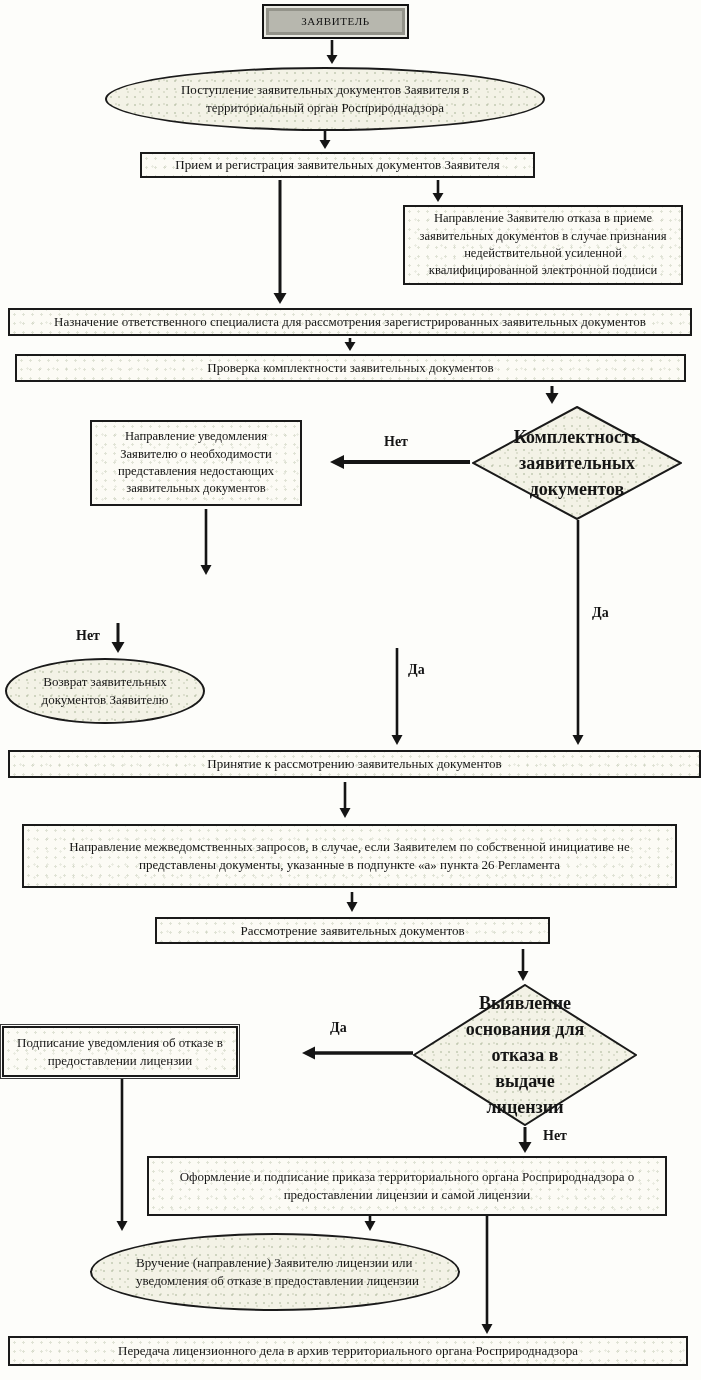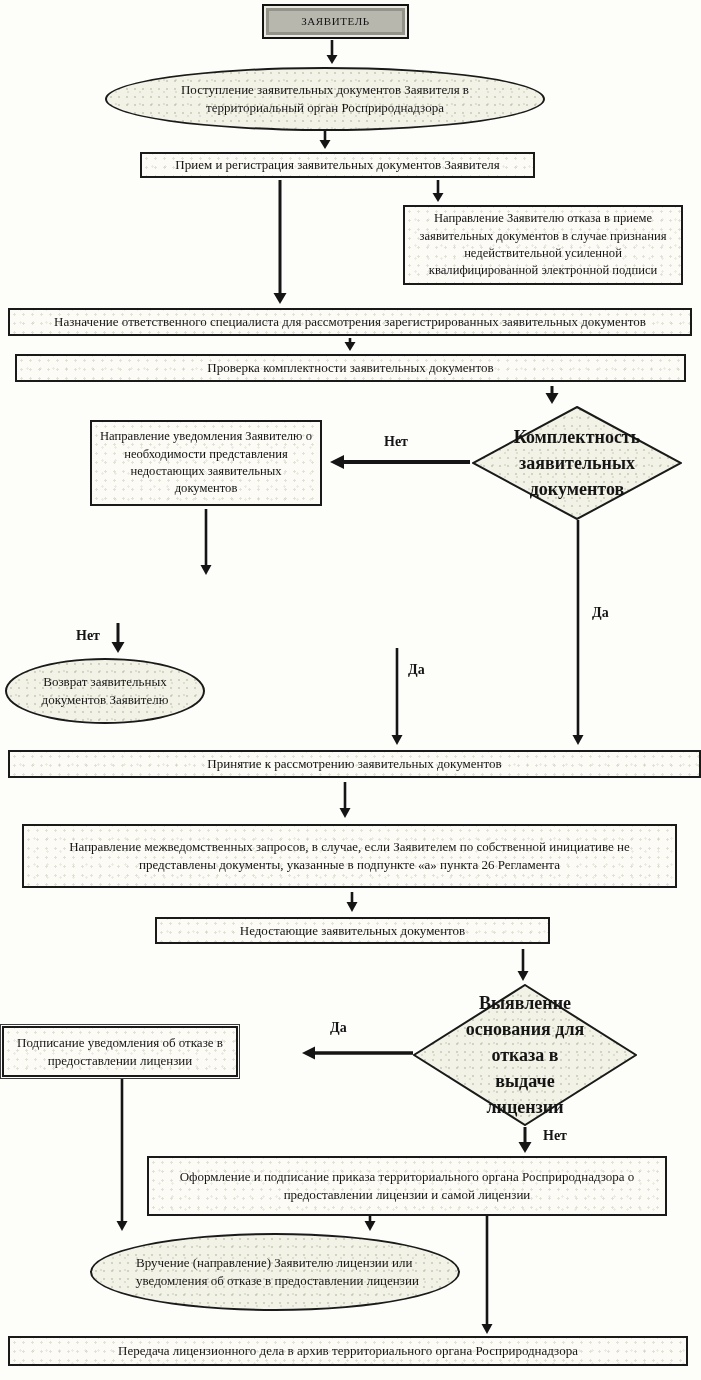--- a/index.html
+++ b/index.html
@@ -125,40 +125,40 @@
   <div class="node ellipse fill-beige" style="left:105px;top:67px;width:440px;height:64px;padding:0 42px;">Поступление заявительных документов Заявителя  в территориальный орган Росприроднадзора</div>
 
   <div class="node rect fill-white" style="left:140px;top:152px;width:395px;height:26px;">Прием и регистрация заявительных документов Заявителя</div>
 
   <div class="node rect fill-white" style="left:403px;top:205px;width:280px;height:80px;padding:0 6px;font-size:12.6px;">Направление Заявителю отказа в приеме заявительных документов в случае признания недействительной усиленной квалифицированной электронной подписи</div>
 
   <div class="node rect fill-white" style="left:8px;top:308px;width:684px;height:28px;">Назначение ответственного специалиста для рассмотрения зарегистрированных заявительных документов</div>
 
   <div class="node rect fill-white" style="left:15px;top:354px;width:671px;height:28px;">Проверка комплектности заявительных документов</div>
 
-  <div class="node rect fill-white" style="left:90px;top:420px;width:232px;height:86px;padding:8px 8px;font-size:12.6px;">Направление уведомления Заявителю о необходимости представления недостающих заявительных документов</div>
+  <div class="node rect fill-white" style="left:90px;top:420px;width:212px;height:86px;padding:8px 8px;font-size:12.6px;">Направление уведомления Заявителю о необходимости представления недостающих заявительных документов</div>
 
   <div class="diamond-wrap" style="left:472px;top:406px;width:210px;height:114px;">
     <div class="diamond-fill fill-beige"></div>
     <svg class="diamond-outline" width="210" height="114">
       <polygon points="105,1 209,57 105,113 1,57" fill="none" stroke="#1a1a1a" stroke-width="2"></polygon>
     </svg>
     <div class="diamond-text">
       <span style="width:130px;">Комплектность заявительных документов</span>
     </div>
   </div>
 
 
   <div class="node ellipse fill-beige" style="left:5px;top:658px;width:200px;height:66px;padding:0 10px;">Возврат заявительных документов Заявителю</div>
 
   <div class="node rect fill-white" style="left:8px;top:750px;width:693px;height:28px;">Принятие к рассмотрению заявительных документов</div>
 
   <div class="node rect fill-white" style="left:22px;top:824px;width:655px;height:64px;padding:12px 20px;">Направление межведомственных запросов, в случае, если Заявителем по собственной инициативе не представлены документы, указанные в подпункте «а» пункта 26 Регламента</div>
 
-  <div class="node rect fill-white" style="left:155px;top:917px;width:395px;height:27px;">Недостающие заявительных документов</div>
+  <div class="node rect fill-white" style="left:155px;top:917px;width:395px;height:27px;">Рассмотрение заявительных документов</div>
 
   <div class="diamond-wrap" style="left:413px;top:984px;width:224px;height:142px;">
     <div class="diamond-fill fill-beige"></div>
     <svg class="diamond-outline" width="224" height="142">
       <polygon points="112,1 223,71 112,141 1,71" fill="none" stroke="#1a1a1a" stroke-width="2"></polygon>
     </svg>
     <div class="diamond-text">
       <span style="width:124px;">Выявление основания для отказа в выдаче лицензии</span>
     </div>
   </div>

